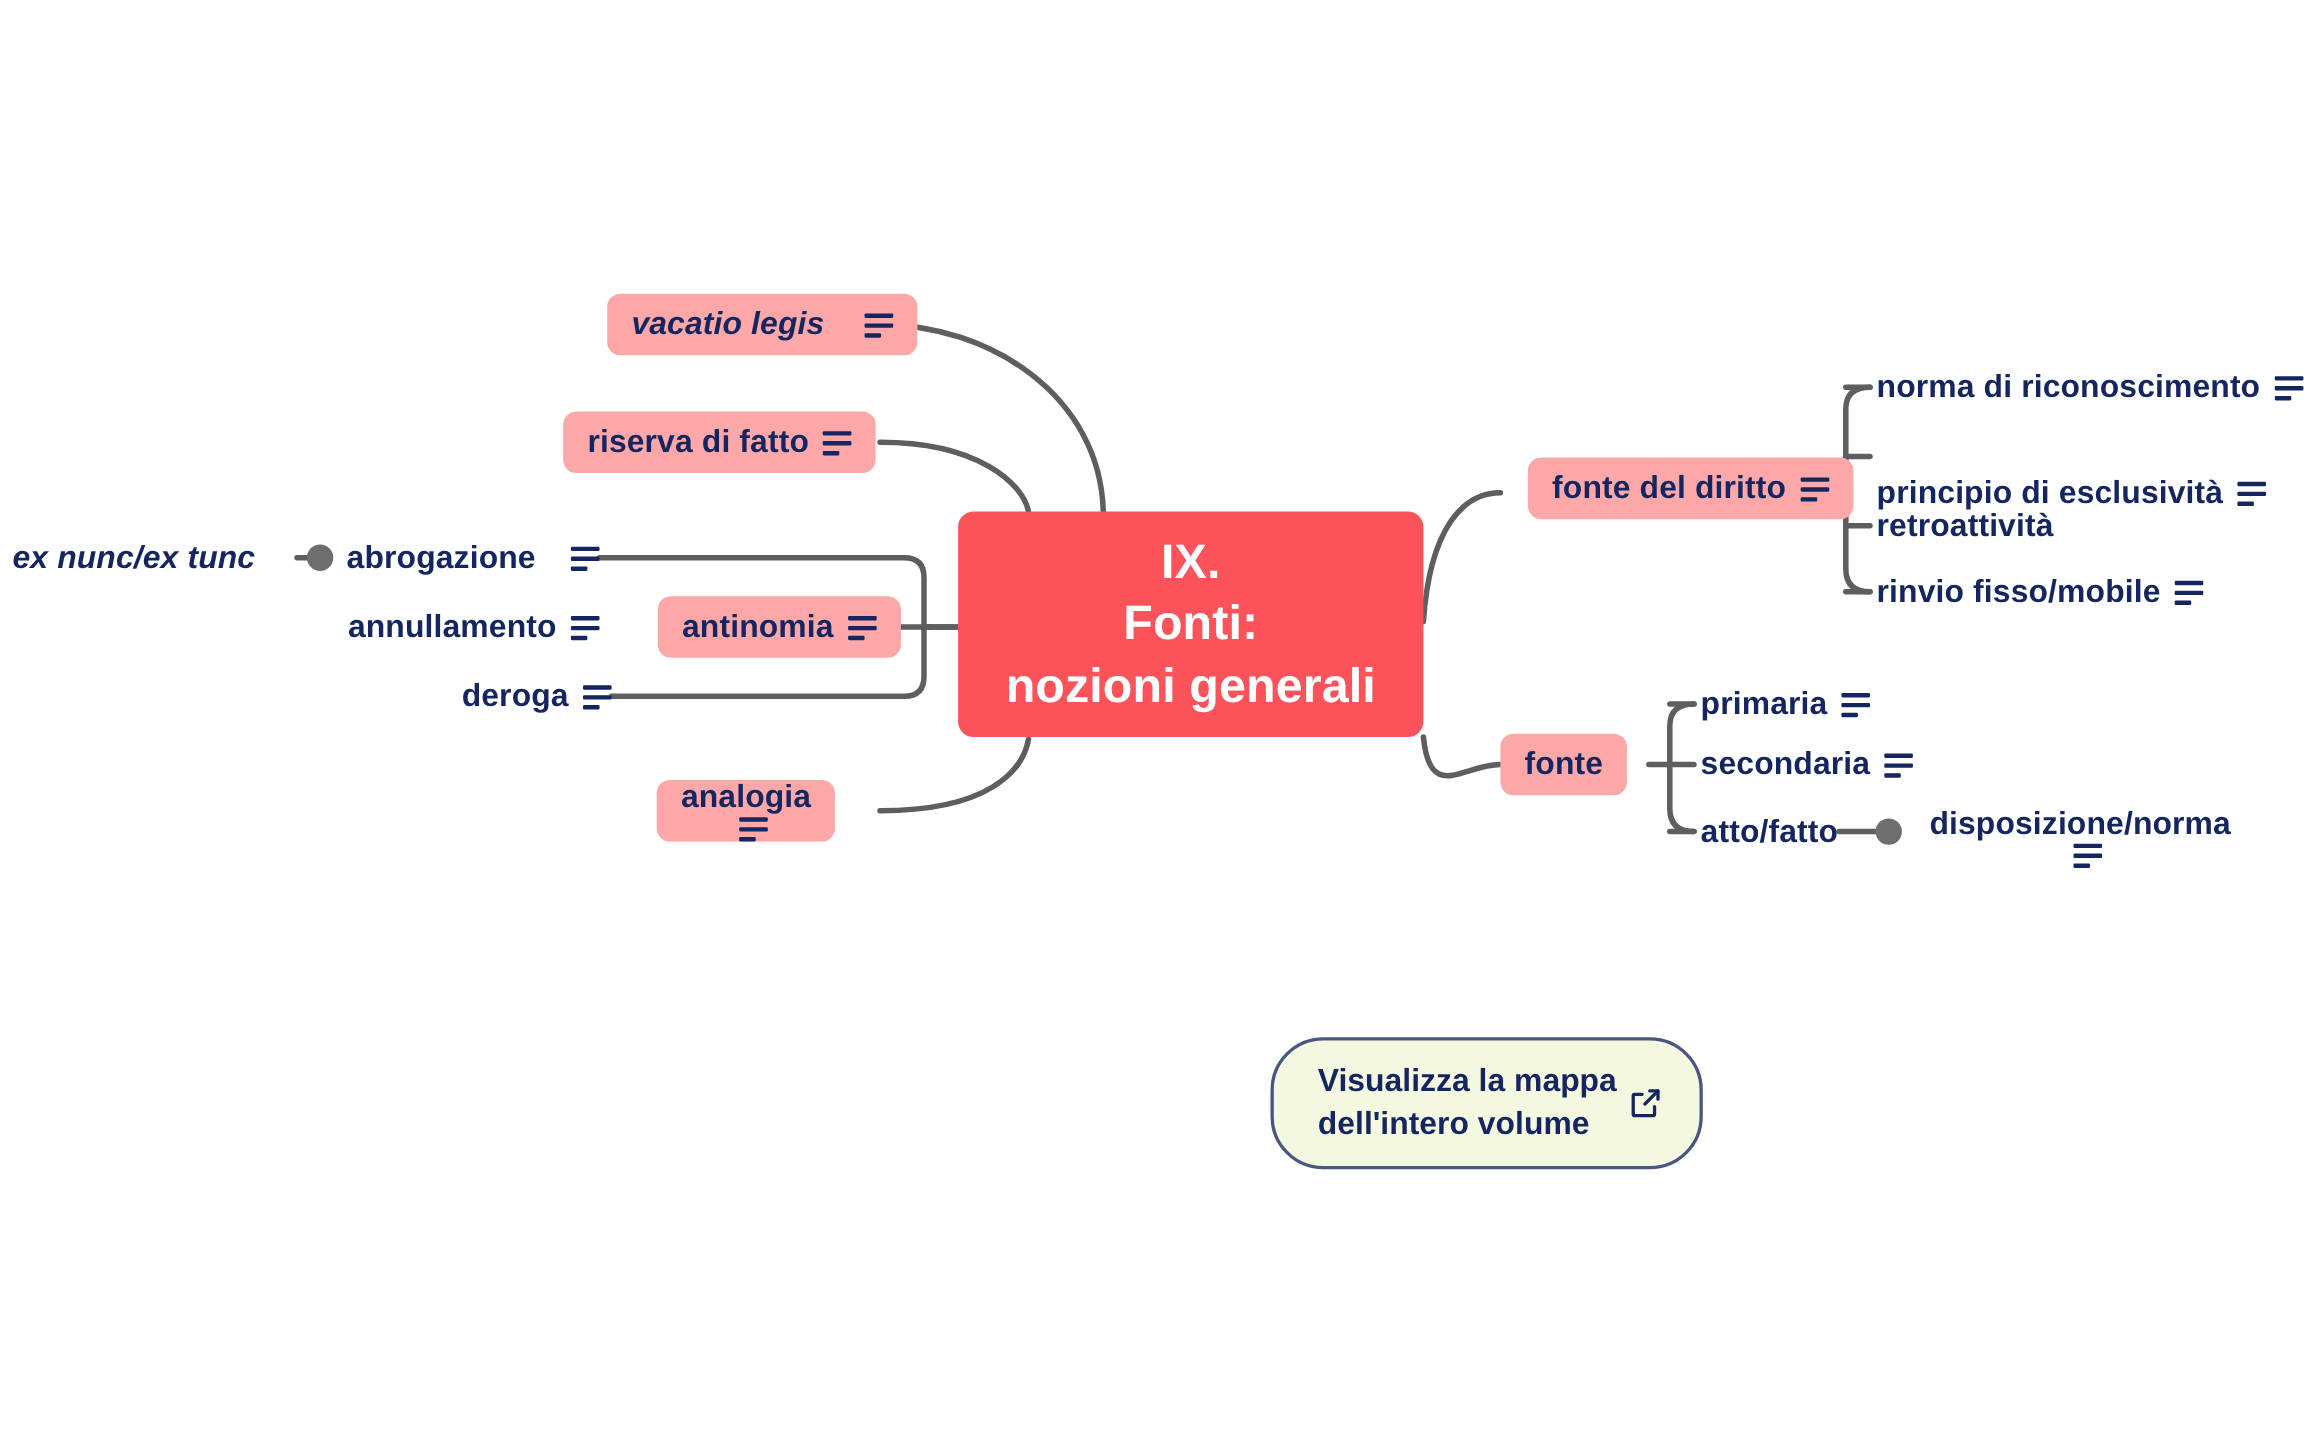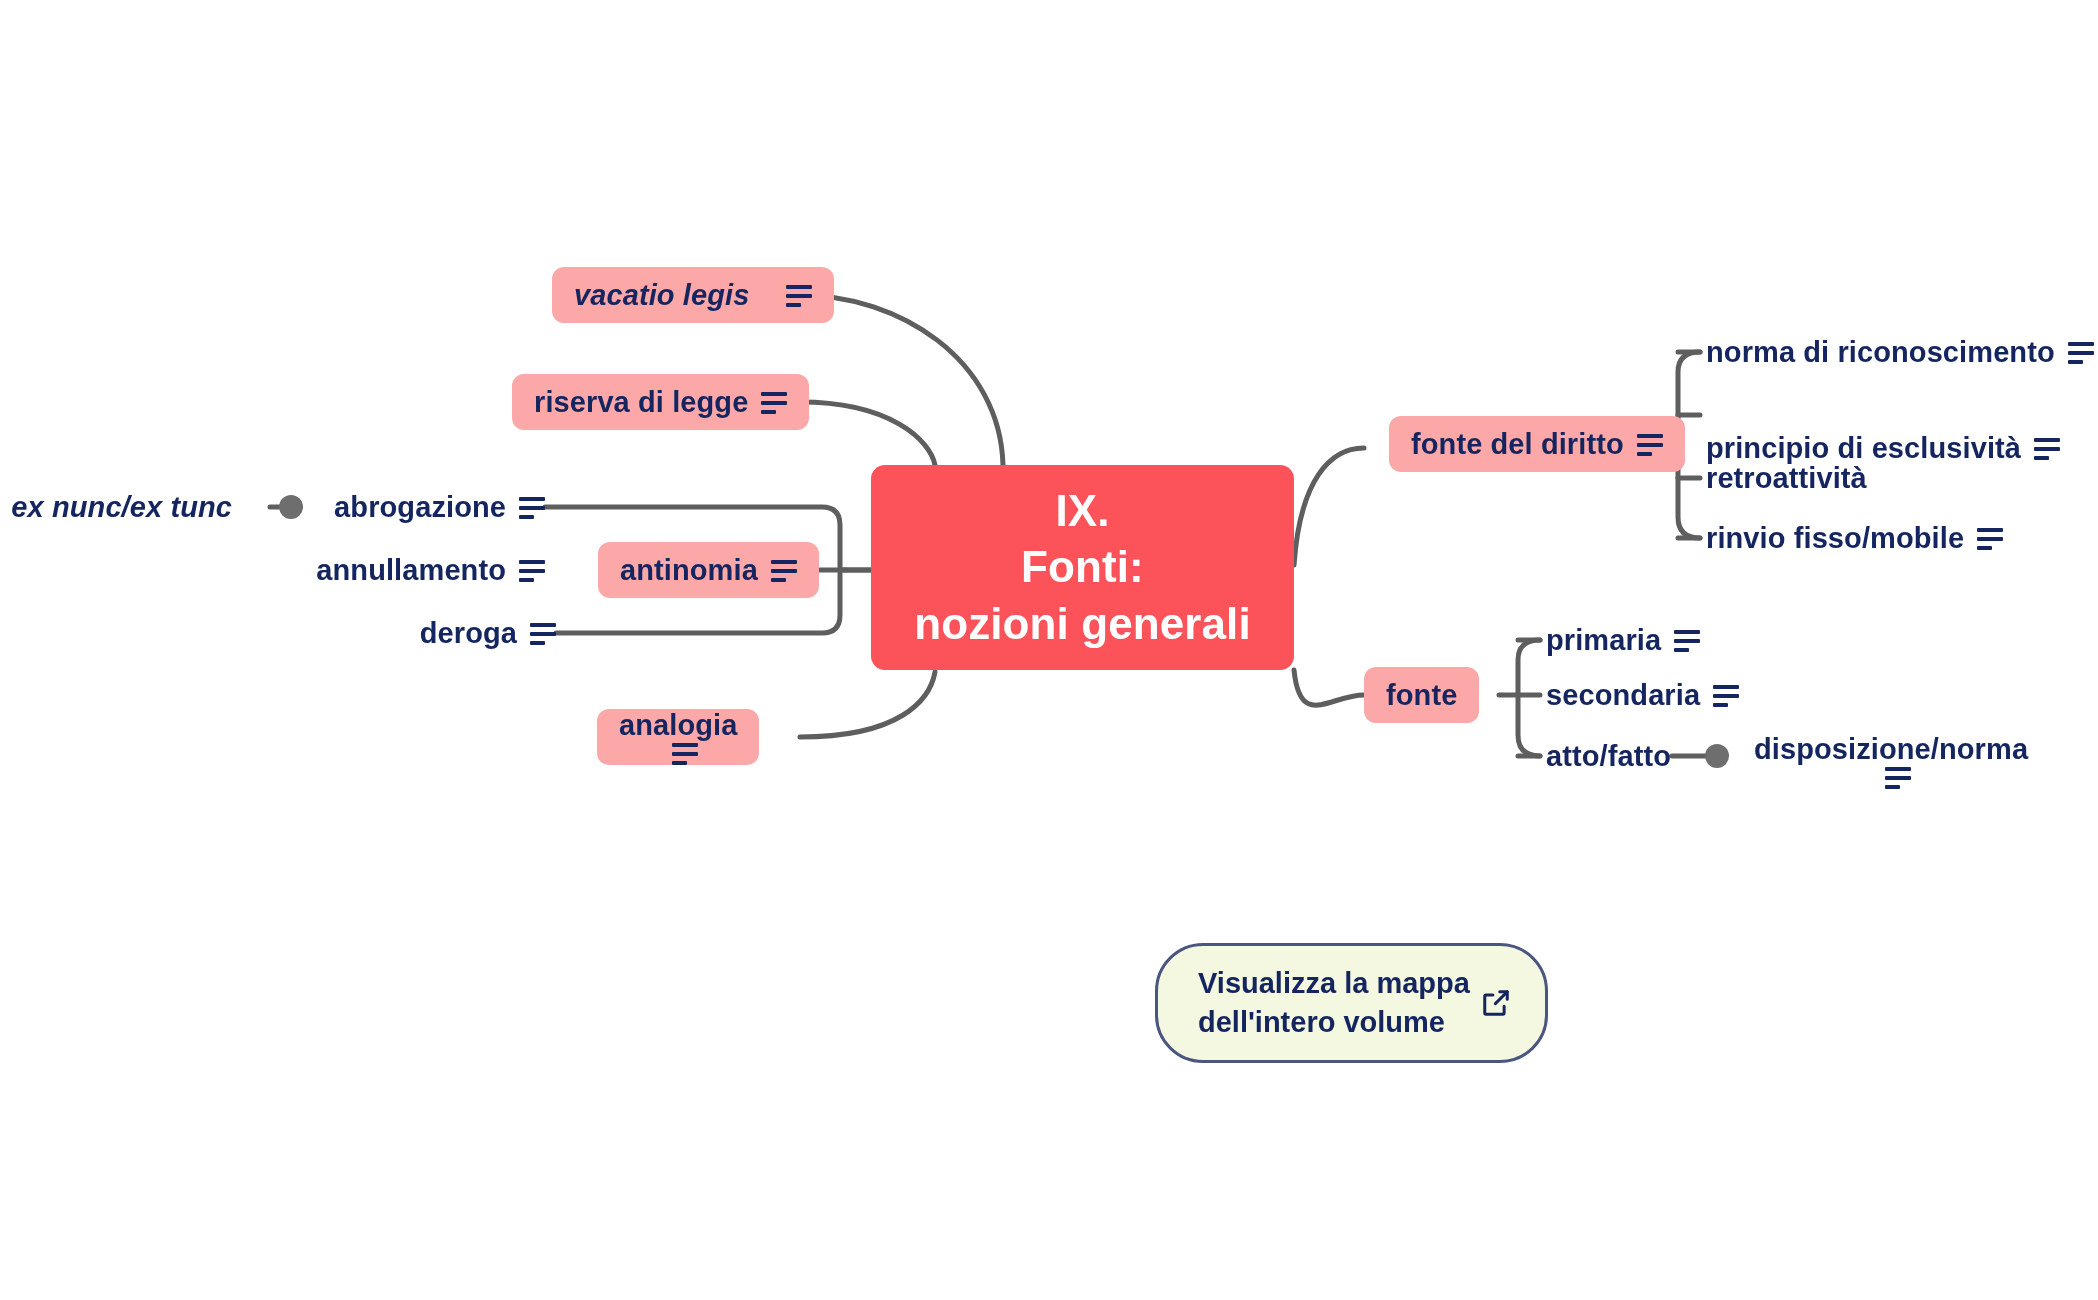--- a/index.html
+++ b/index.html
@@ -170,21 +170,21 @@
   <div class="node pill italic" style="left:552px;top:267px;gap:24px;">
     <span class="label">vacatio legis</span>
     <span class="note-icon">
         <i></i>
         <i></i>
         <i></i>
       </span>
   </div>
 
   <div class="node pill" style="left:512px;top:374px;">
-    <span class="label">riserva di legge</span>
+    <span class="label">riserva di fatto</span>
     <span class="note-icon">
         <i></i>
         <i></i>
         <i></i>
       </span>
   </div>
 
   <div class="node pill" style="left:598px;top:542px;">
     <span class="label">antinomia</span>
     <span class="note-icon">
@@ -196,21 +196,21 @@
 
   <div class="node pill" style="left:597px;top:709px;flex-direction:column;">
     <span class="label">analogia</span>
     <span class="note-icon">
         <i></i>
         <i></i>
         <i></i>
       </span>
   </div>
 
-  <div class="node leaf rightalign" style="left:200px;top:484px;width:345px;">
+  <div class="node leaf rightalign" style="left:200px;top:484px;width:345px;gap:19px;">
     <span class="label">abrogazione</span>
     <span class="note-icon">
         <i></i>
         <i></i>
         <i></i>
       </span>
   </div>
 
   <div class="node leaf rightalign" style="left:200px;top:547px;width:345px;">
     <span class="label">annullamento</span>

